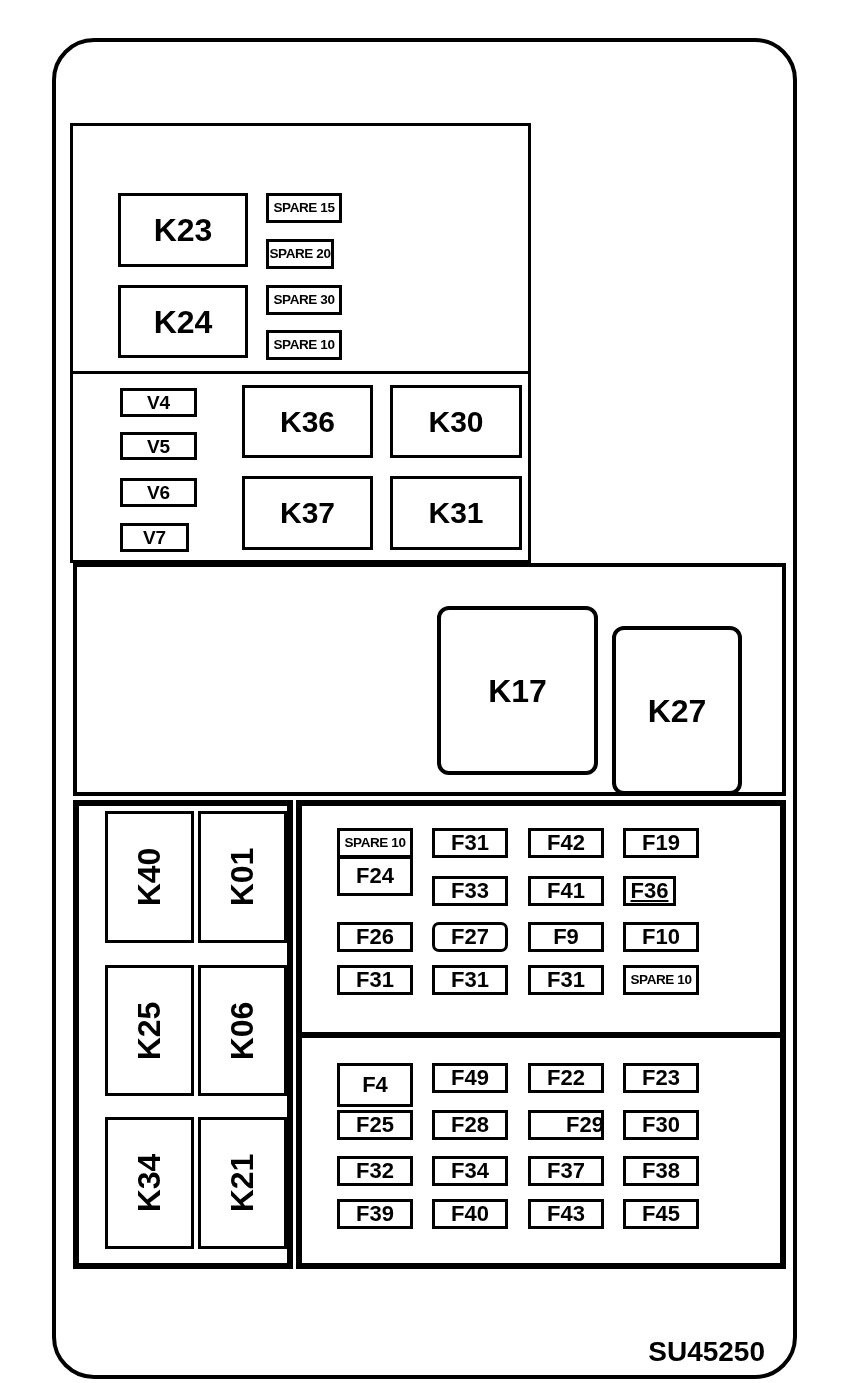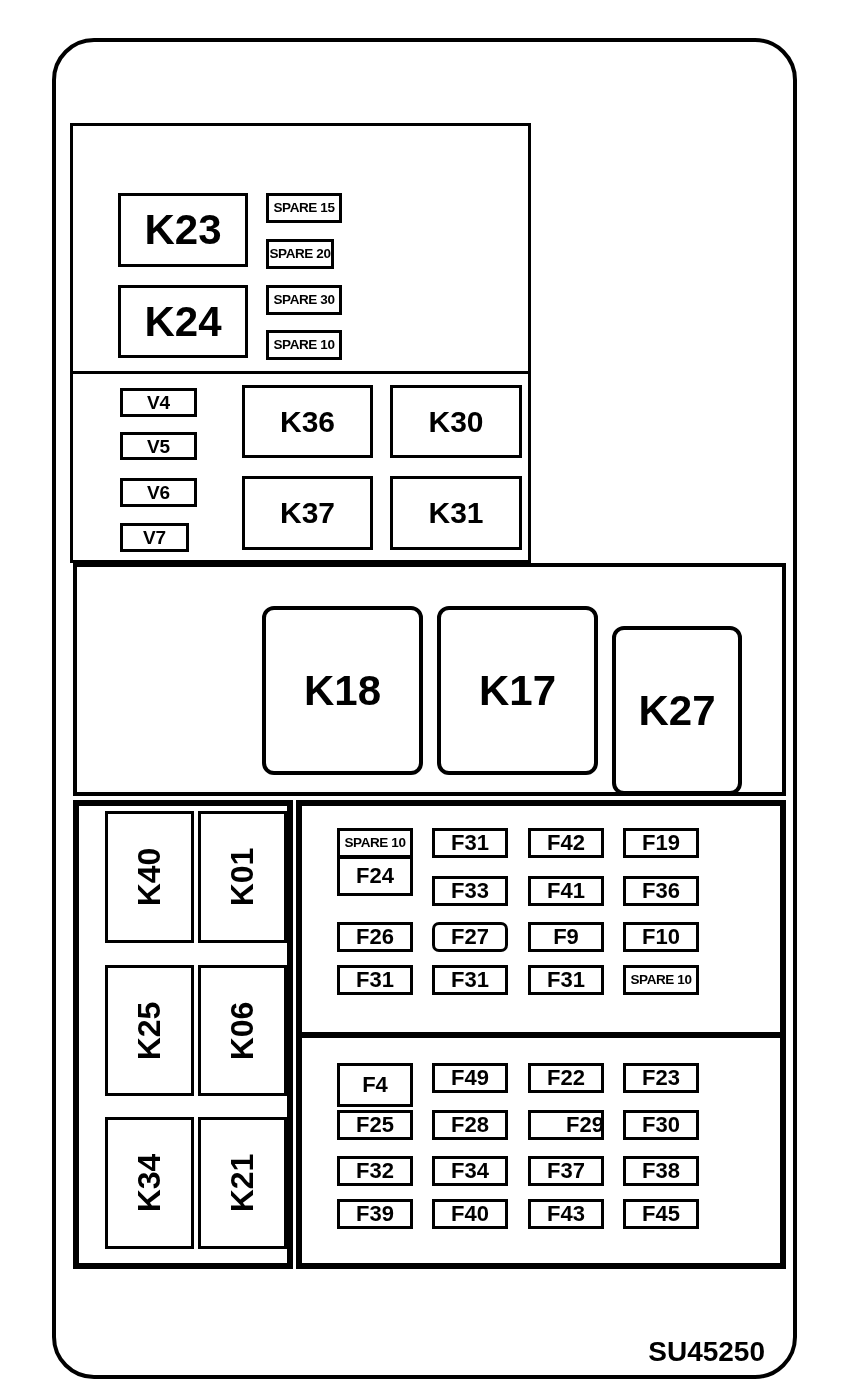--- a/index.html
+++ b/index.html
@@ -25,21 +25,21 @@
     border: 3px solid #000;
     background: #ffffff;
     display: flex;
     align-items: center;
     justify-content: center;
     line-height: 1;
     white-space: nowrap;
   }
   .rounded { border-width: 4px; border-radius: 12px; }
   .fill { background: #000000; }
-  .fz34 { font-size: 42px; }
+  .fz34 { font-size: 32px; }
   .fz30 { font-size: 30px; }
   .fz22 { font-size: 22px; }
   .fz19 { font-size: 19px; }
   .fz13 { font-size: 13.5px; letter-spacing: -0.4px; }
   .code {
     font-size: 28px;
     text-align: right;
     line-height: 1;
   }
   .rot { transform: rotate(-90deg); font-size: 32px; line-height: 1; }
@@ -95,23 +95,20 @@
   </div>
   <div class="abs box fz30" style="left:242px; top:476px; width:131px; height:74px;">
     <span>K37</span>
   </div>
   <div class="abs box fz30" style="left:390px; top:476px; width:132px; height:74px;">
     <span>K31</span>
   </div>
 
   <div class="abs section b4" style="left:73px; top:563px; width:713px; height:233px;"></div>
 
-  <div class="abs box rounded fz34" style="left:262px; top:606px; width:161px; height:169px;">
-    <span>K18</span>
-  </div>
   <div class="abs box rounded fz34" style="left:437px; top:606px; width:161px; height:169px;">
     <span>K17</span>
   </div>
   <div class="abs box rounded fz34" style="left:612px; top:626px; width:130px; height:169px;justify-content:center;">
     <span>K27</span>
   </div>
 
   <div class="abs section b6" style="left:73px; top:800px; width:220px; height:469px;"></div>
 
   <div class="abs box" style="left:105px; top:811px; width:89px; height:132px;">
@@ -151,21 +148,21 @@
 
   <div class="abs box fz22" style="left:337px; top:856px; width:76px; height:40px;">
       <span>F24</span>
     </div>
   <div class="abs box fz22" style="left:432px; top:876px; width:76px; height:30px;">
       <span>F33</span>
     </div>
   <div class="abs box fz22" style="left:528px; top:876px; width:76px; height:30px;">
       <span>F41</span>
     </div>
-  <div class="abs box fz22" style="left:623px; top:876px; width:76px; height:30px;">
+  <div class="abs box fz22" style="left:623px; top:876px; width:53px; height:30px;text-decoration:underline;">
       <span>F36</span>
     </div>
 
   <div class="abs box fz22" style="left:337px; top:922px; width:76px; height:30px;">
       <span>F26</span>
     </div>
   <div class="abs box fz22" style="left:432px; top:922px; width:76px; height:30px;border-radius:7px;">
       <span>F27</span>
     </div>
   <div class="abs box fz22" style="left:528px; top:922px; width:76px; height:30px;">

